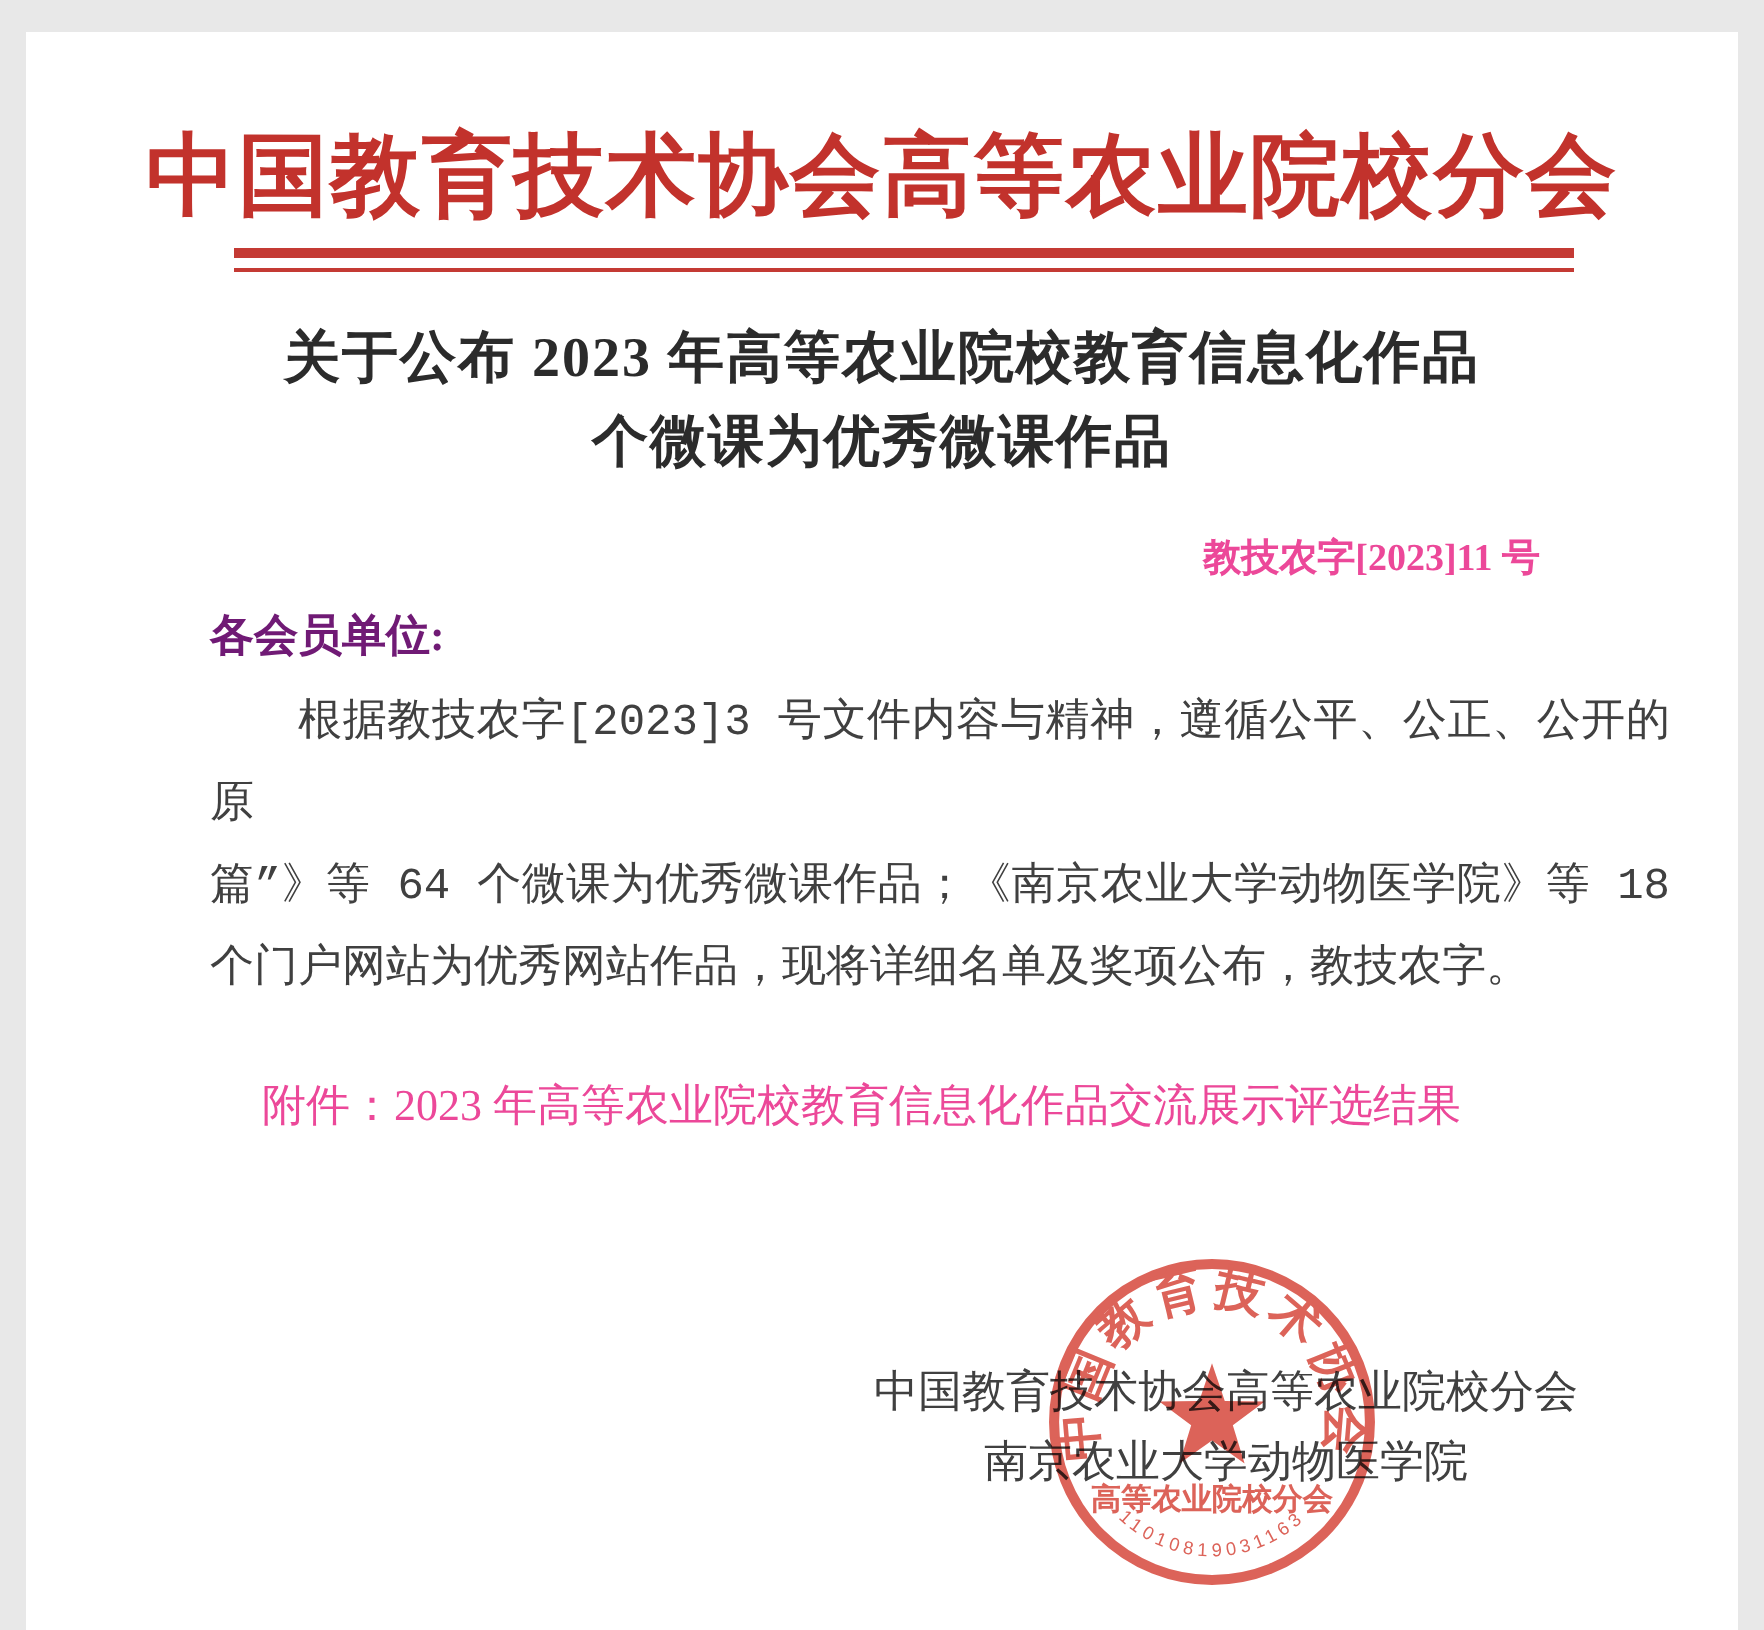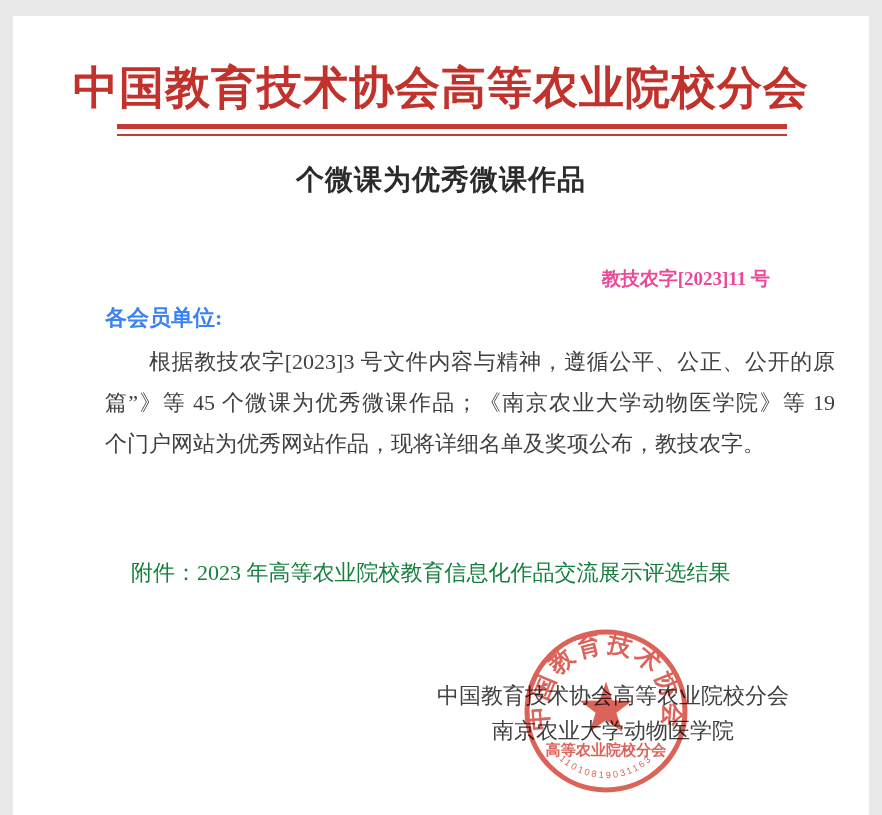--- a/index.html
+++ b/index.html
@@ -22,32 +22,32 @@
     position:absolute; top:143px; left:0; width:100%; text-align:center;
     font-size:28px; font-weight:bold; color:#2b2b2b; line-height:42px;
     letter-spacing:1px;
   }
   .doc-number {
     position:absolute; top:250px; right:99px;
     font-size:19px; font-weight:bold; color:#ec4899;
   }
   .salutation {
     position:absolute; top:287px; left:92px;
-    font-size:22px; font-weight:bold; color:#3b82f6;
+    font-size:22px; font-weight:bold; color:#701a75;
   }
   .body-text {
     position:absolute; top:325px; left:92px; width:730px;
     font-size:22px; line-height:41px; color:#404040;
   }
-  .body-line { text-align:justify; text-align-last:justify; }
+  .body-line { text-align:justify; text-align-last:justify;font-family:Liberation Mono, monospace; }
   .body-line.first { text-indent:44px; }
   .body-line.last { text-align-last:left; }
   .attachment {
-    position:absolute; top:542px; left:92px; width:730px;
-    font-size:22px; color:#15803d; text-indent:26px; white-space:nowrap;
+    position:absolute; top:522px; left:92px; width:730px;
+    font-size:22px; color:#ec4899; text-indent:26px; white-space:nowrap;
   }
   .signature {
     position:absolute; top:662px; left:400px; width:400px; text-align:center;
     font-size:22px; line-height:35px; color:#404040;
   }
   .seal {
     position:absolute; left:509px; top:611px; width:168px; height:168px;
     opacity:0.85; mix-blend-mode:multiply; pointer-events:none;
   }
   .seal text { fill:#d6473b; }
@@ -55,30 +55,31 @@
 </head>
 <body>
 
 <div class="page">
 
   <div class="org-header">中国教育技术协会高等农业院校分会</div>
 
   <div class="header-rule"></div>
 
   <div class="doc-title">
+    <div>关于公布 2023 年高等农业院校教育信息化作品</div>
     <div>个微课为优秀微课作品</div>
   </div>
 
   <div class="doc-number">教技农字[2023]11 号</div>
 
   <div class="salutation">各会员单位:</div>
 
   <div class="body-text">
     <div class="body-line first">根据教技农字[2023]3 号文件内容与精神，遵循公平、公正、公开的原</div>
-    <div class="body-line">篇”》等 45 个微课为优秀微课作品；《南京农业大学动物医学院》等 19</div>
+    <div class="body-line">篇”》等 64 个微课为优秀微课作品；《南京农业大学动物医学院》等 18</div>
     <div class="body-line last">个门户网站为优秀网站作品，现将详细名单及奖项公布，教技农字。</div>
   </div>
 
   <div class="attachment">附件：2023 年高等农业院校教育信息化作品交流展示评选结果</div>
 
   <div class="signature">
     <div>中国教育技术协会高等农业院校分会</div>
     <div>南京农业大学动物医学院</div>
   </div>
 

